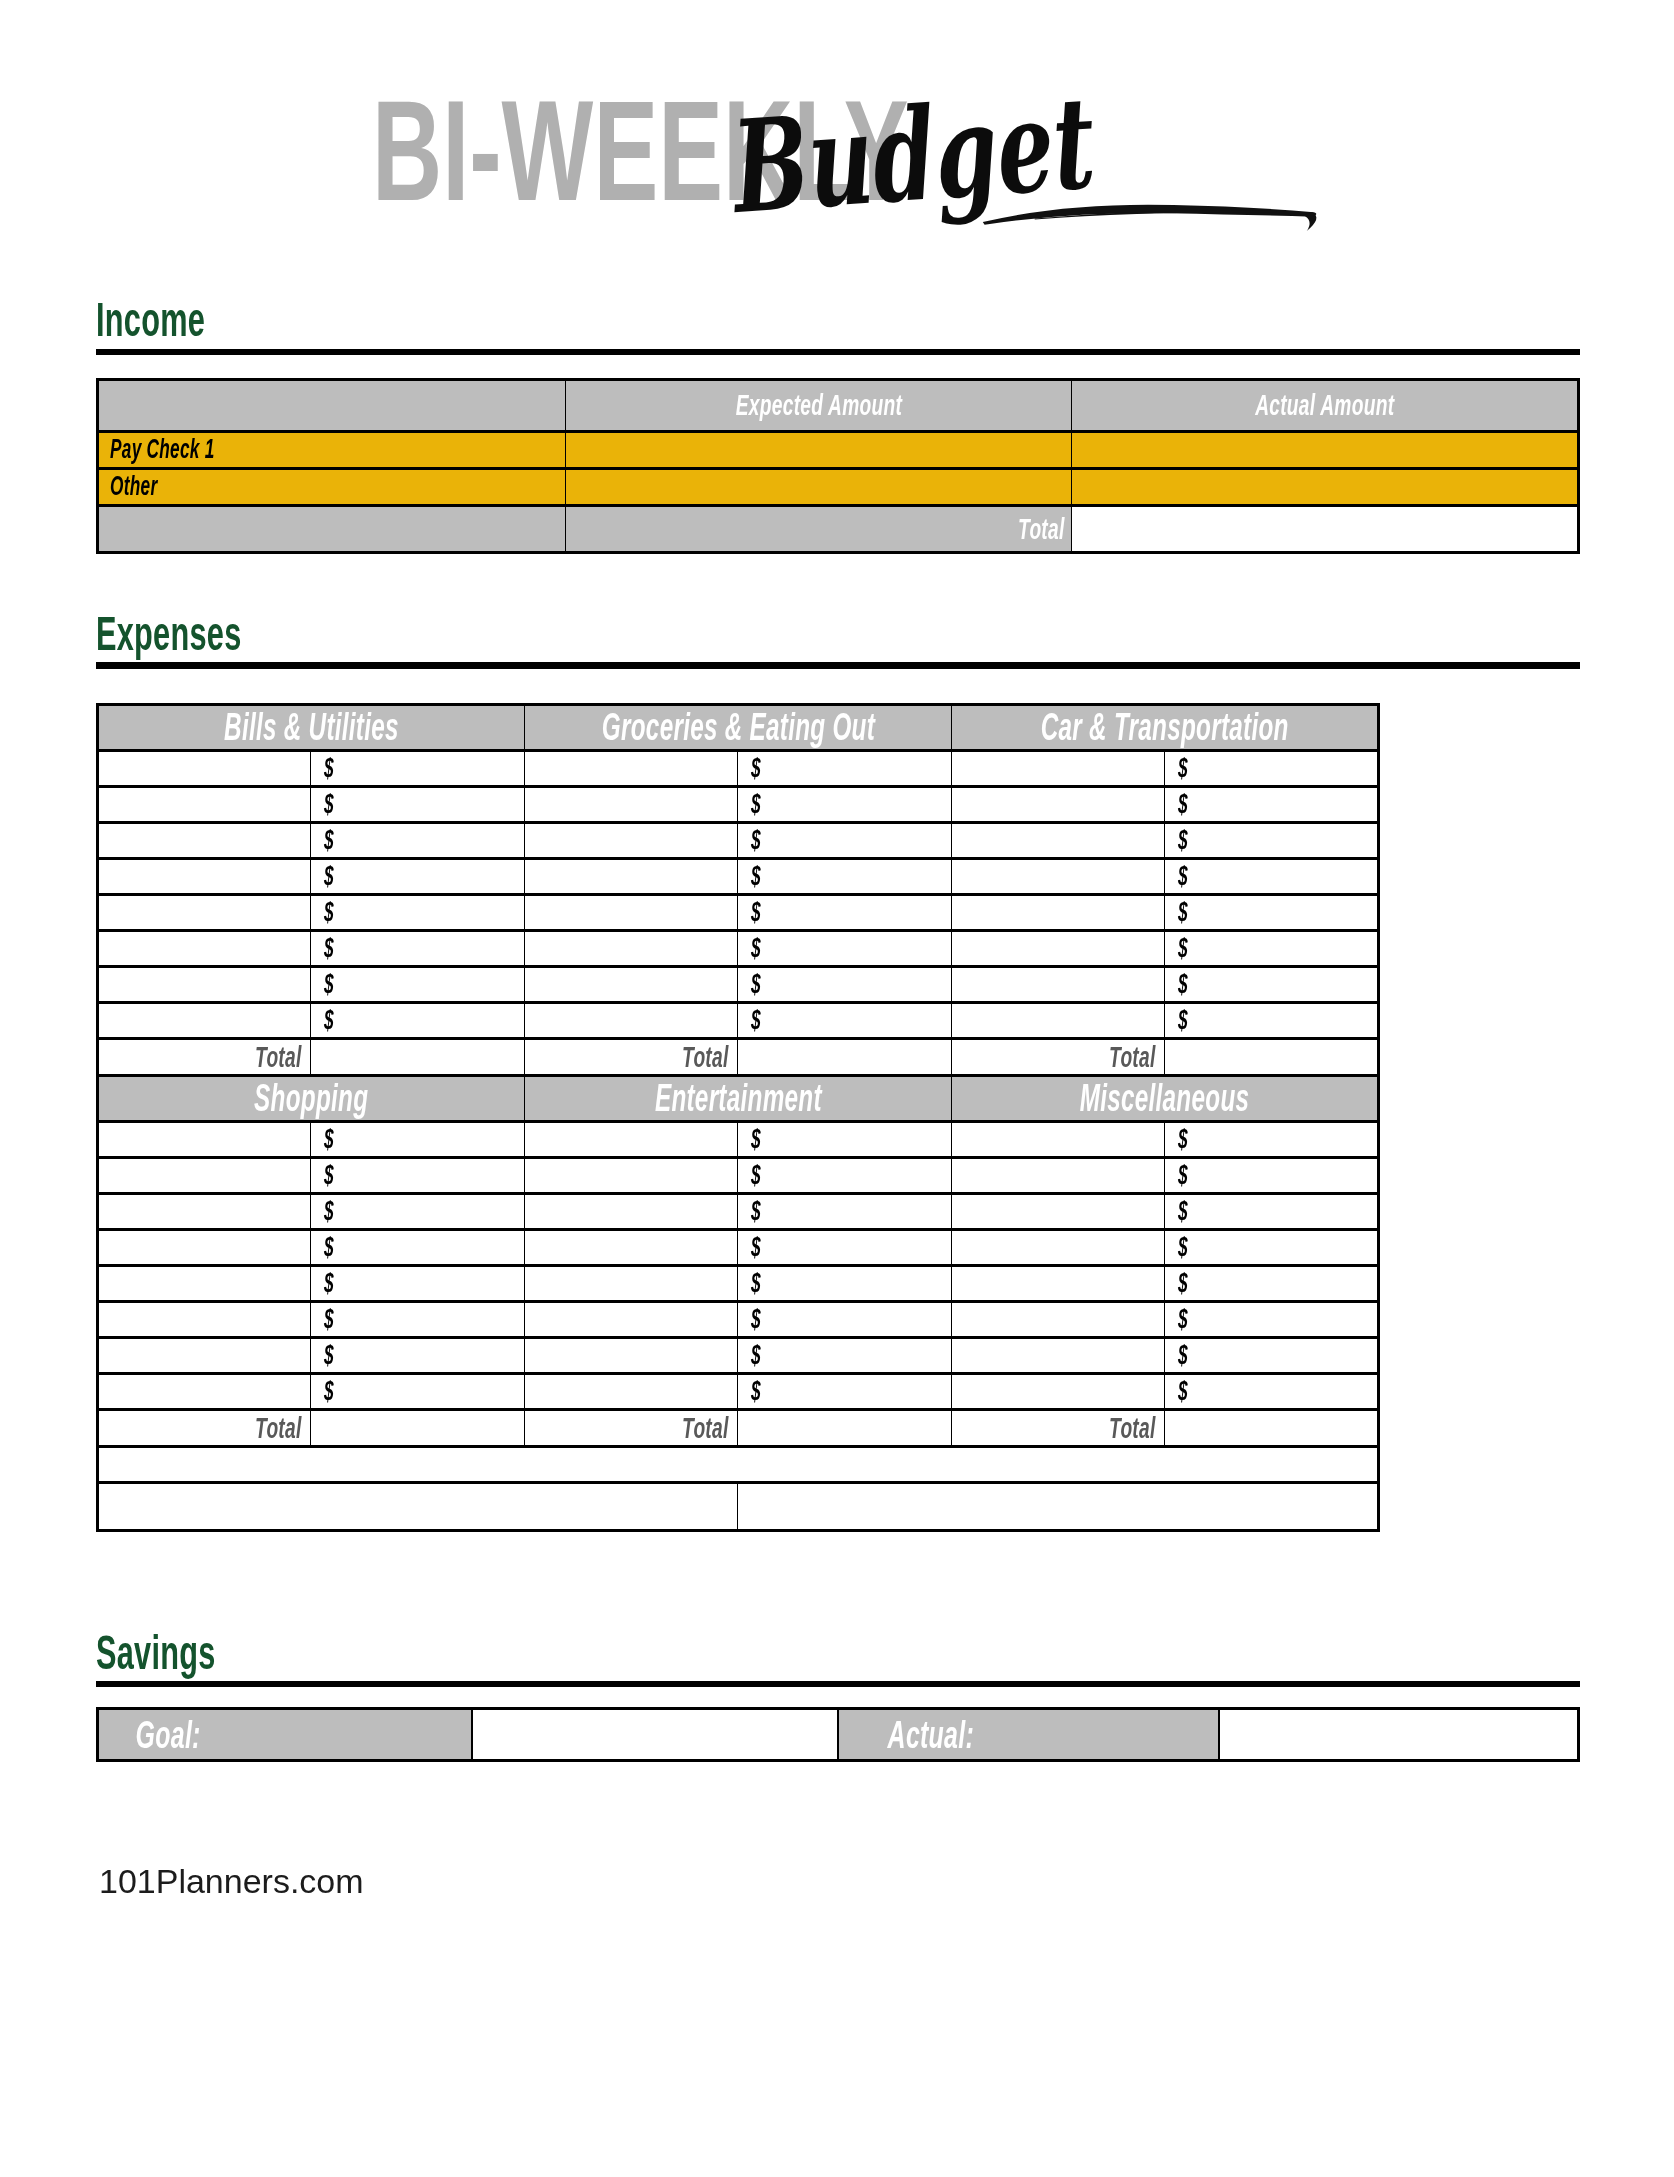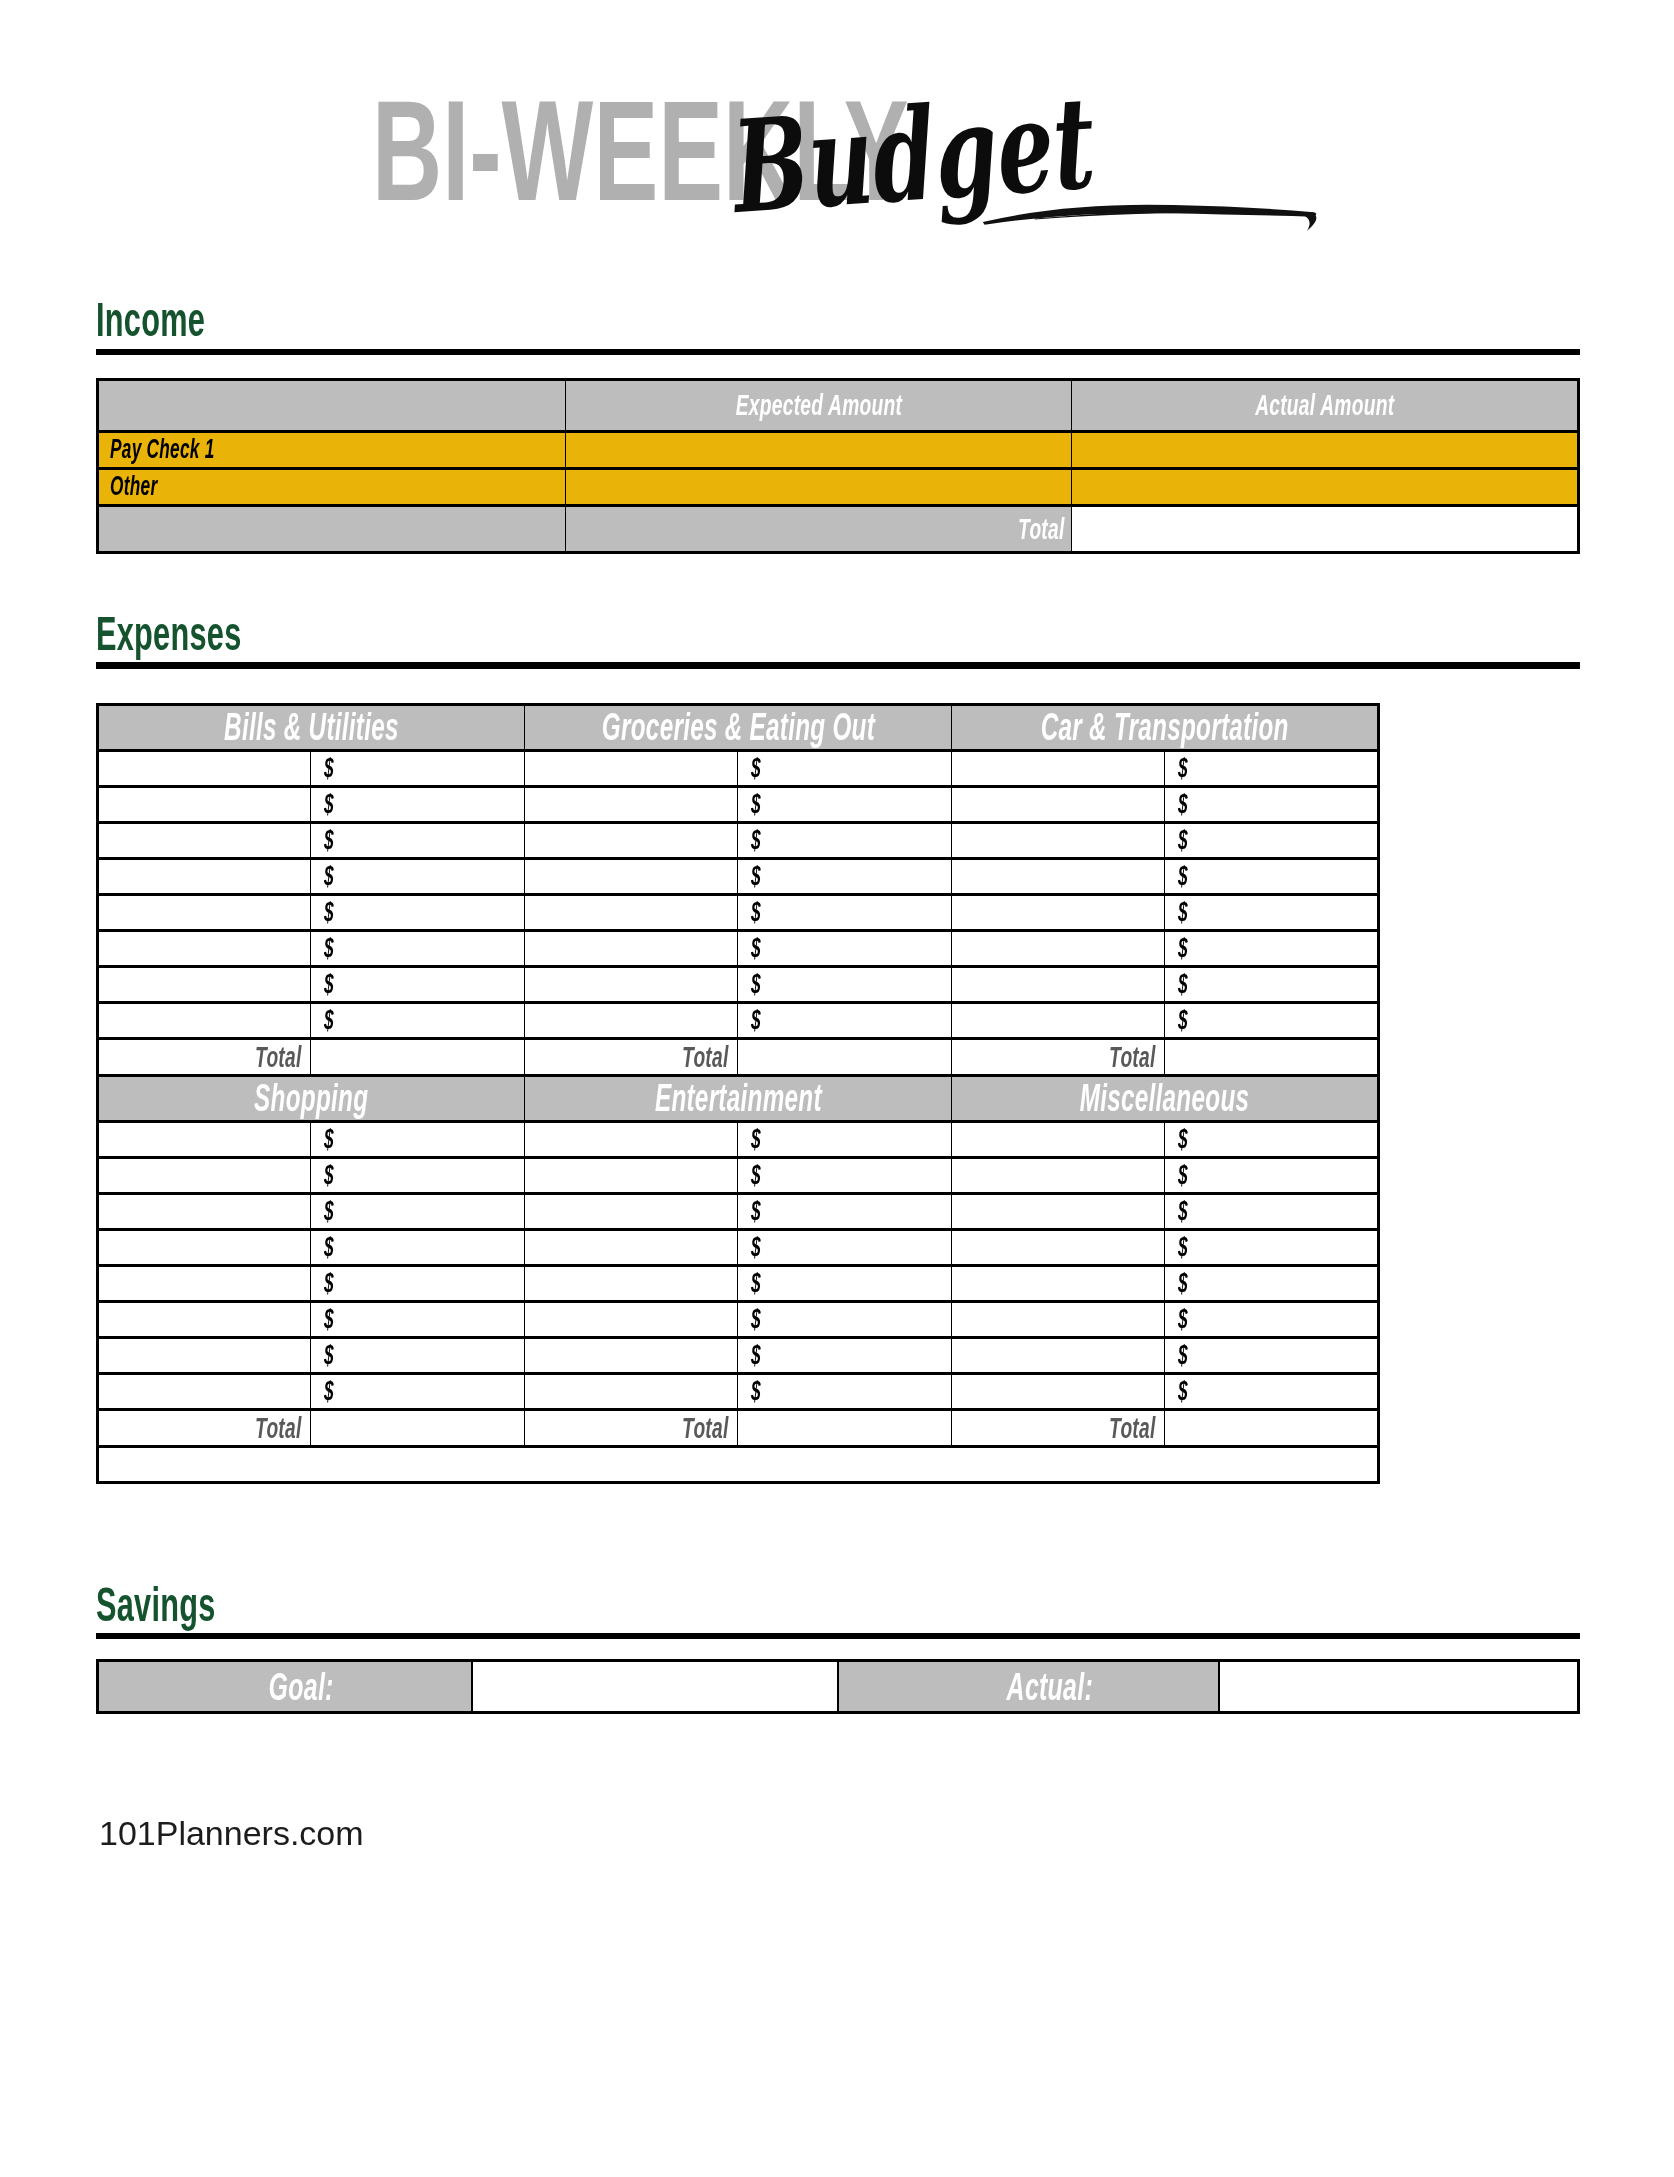--- a/index.html
+++ b/index.html
@@ -75,21 +75,21 @@
   .exp-grand td { height:52px; }
   .exp-grand .gcell { text-align:right; padding-right:14.3px; }
   .exp-grand .cond { font-size:40px; color:#fff; }
 
   
   .sav-table { width:1484px; margin-top:19.7px; border:3.6px solid #000; }
   .sav-table td {
     height:52px; border-left:2.7px solid #000; border-right:2.7px solid #000;
     border-top:3.6px solid #000; border-bottom:3.6px solid #000;
   }
-  .sav-label { text-align:center; padding-right:5px; }
+  .sav-label { text-align:left; padding-right:5px; }
   .sav-label .cond { font-size:39px; color:#fff; }
   .sav-input { background:#fff; }
 
   
   .footer { margin:100px 0 0 99px; font-size:34px; color:#1c1c1c; }
 
   .mt-exp { margin-top:56px; }
   .mt-sav { margin-top:97px; }
 </style>
 </head>
@@ -314,20 +314,24 @@
           <td class="lgray tcell"><span class="cond o-r">Total</span></td>
           <td></td>
           <td class="lgray tcell"><span class="cond o-r">Total</span></td>
           <td></td>
           <td class="lgray tcell"><span class="cond o-r">Total</span></td>
           <td></td>
         </tr>
         <tr class="exp-spacer">
           <td colspan="6"></td>
         </tr>
+        <tr class="exp-grand">
+          <td colspan="3" class="gray gcell"><span class="cond o-r">Total Expenses</span></td>
+          <td colspan="3"></td>
+        </tr>
       </tbody>
     </table>
   </section>
 
   <section class="sec">
     <h2 class="sec-h mt-sav"><span class="cond o-l">Savings</span></h2>
     <div class="sec-rule"></div>
 
     <table class="sav-table">
       <colgroup>

